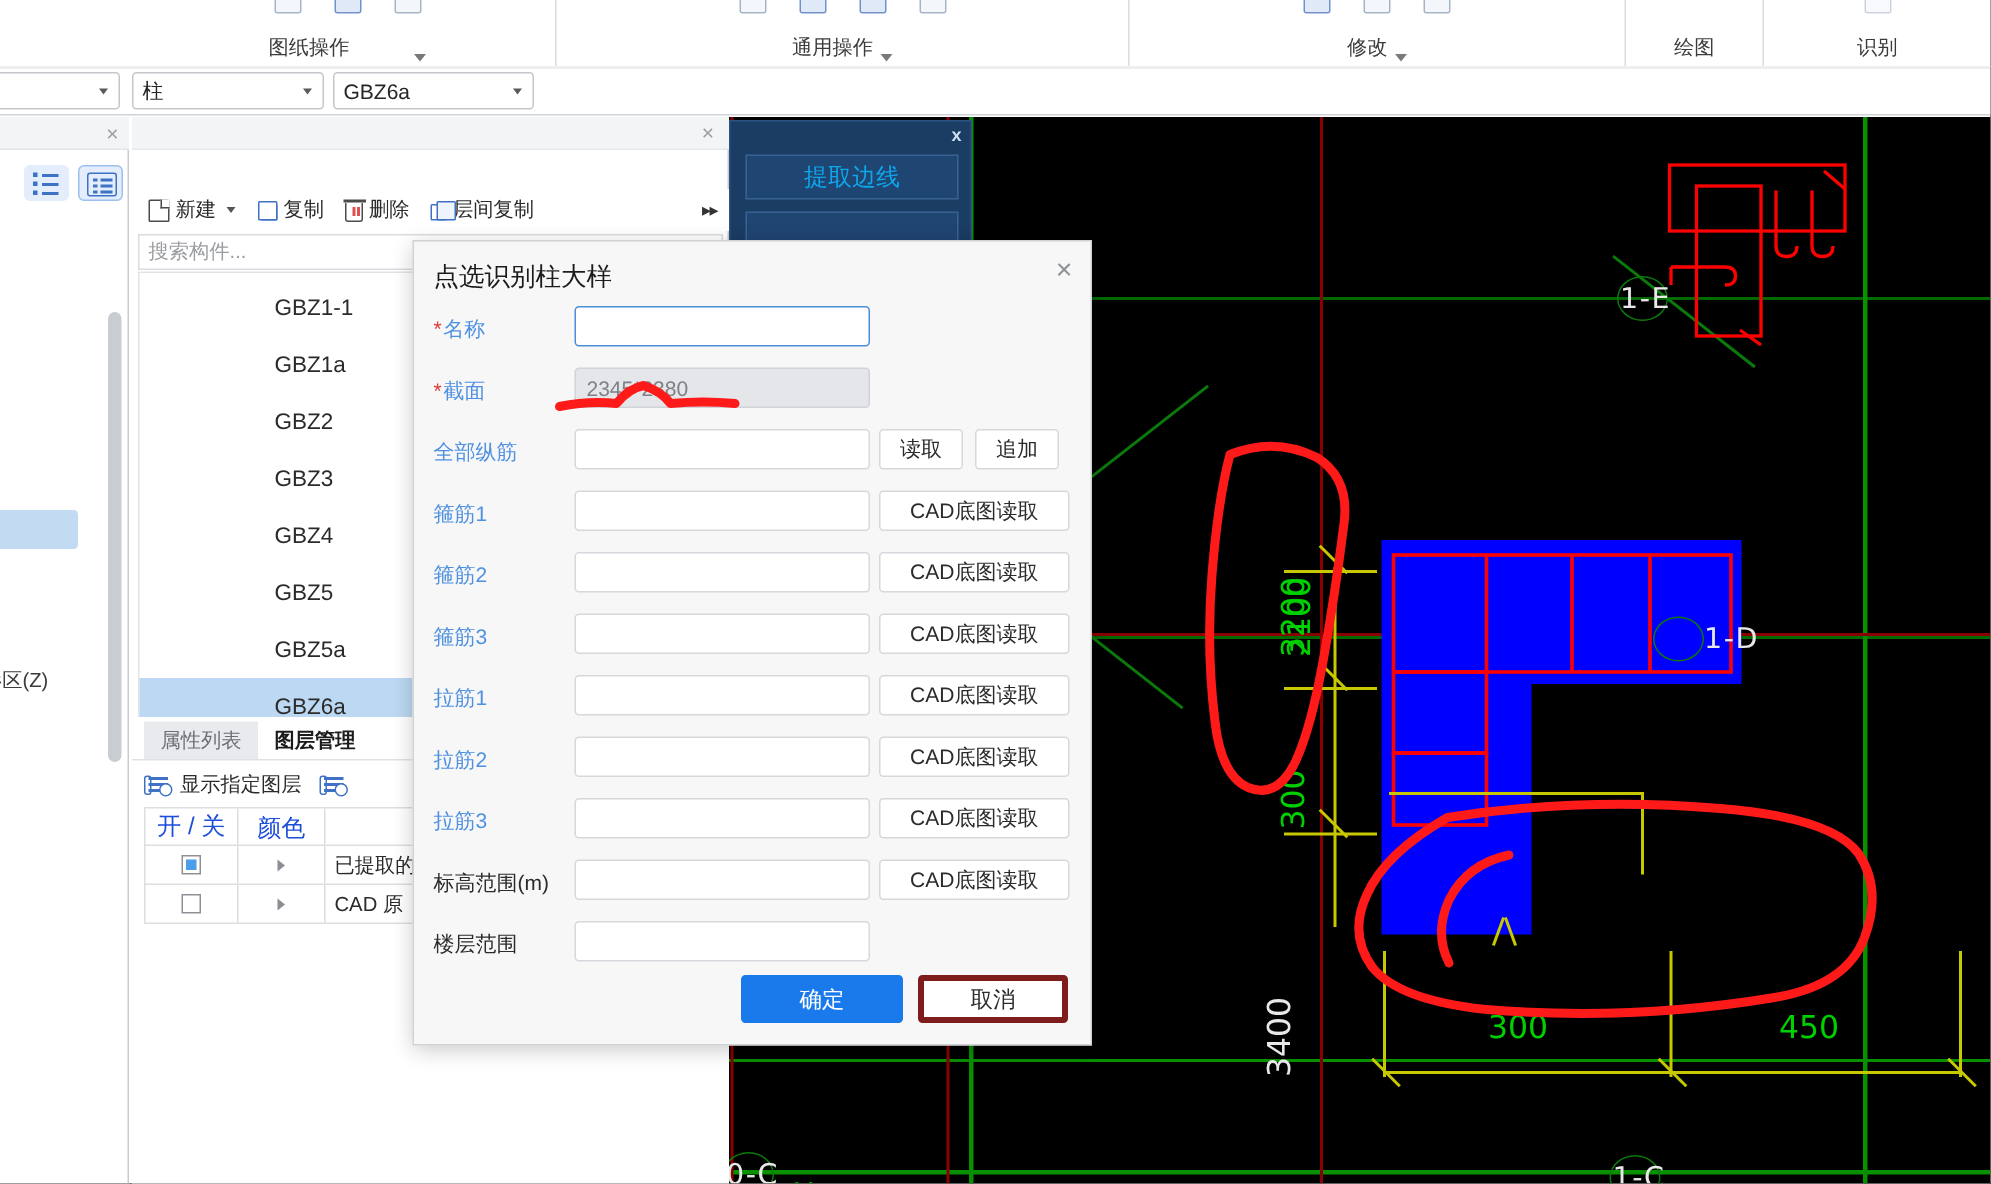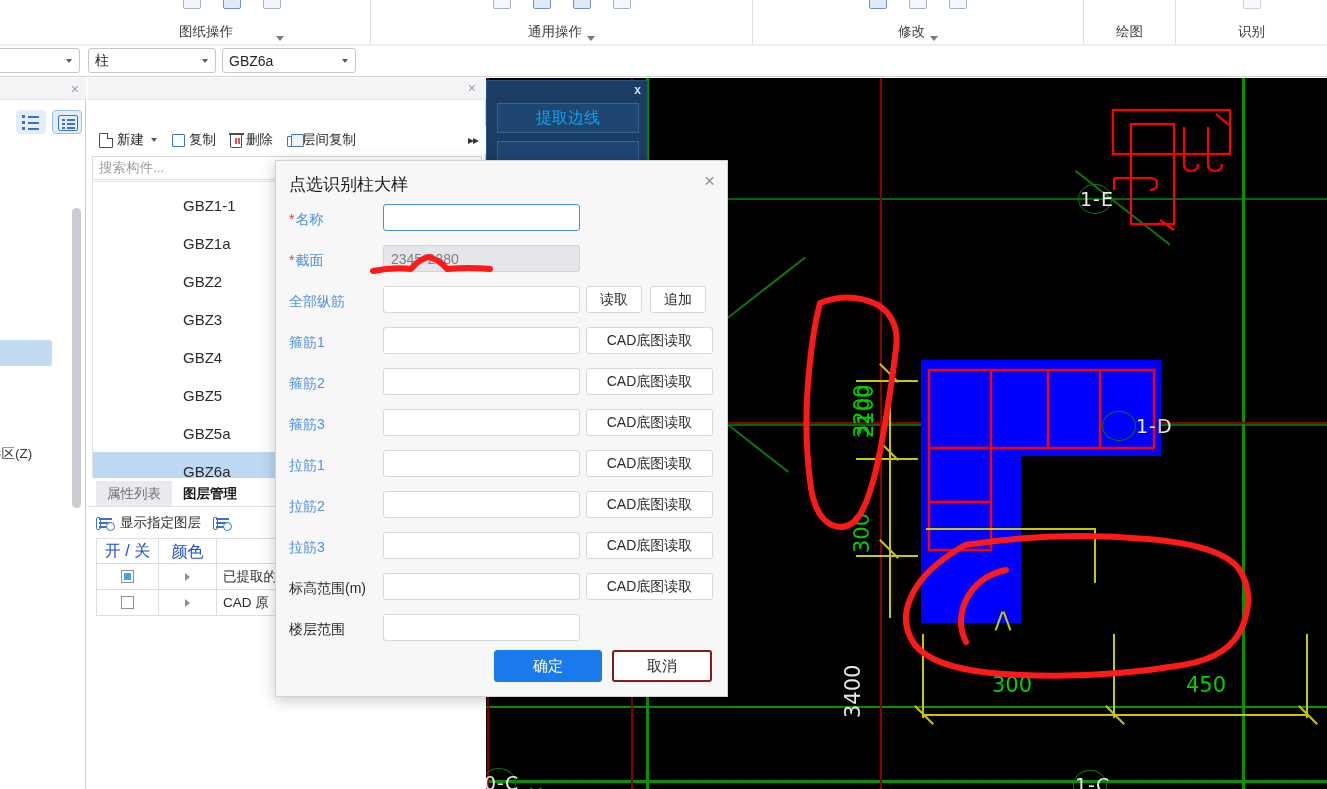--- a/index.html
+++ b/index.html
@@ -210,21 +210,21 @@
     display:flex; align-items:center; justify-content:center;
     font-size:14px; color:#2b2b2b; }
   .btn-cad { left:310px; width:127px; }
   .btn-read { left:310px; width:56px; }
   .btn-add  { left:374px; width:56px; }
   #dlg-foot { position:absolute; left:0; bottom:14px; width:453px; height:32px; }
   #btn-ok { position:absolute; left:218px; width:108px; height:32px;
     background:#1a7aec; border:1px solid #1a7aec; border-radius:3px; color:#fff;
     display:flex; align-items:center; justify-content:center; font-size:15px; }
   #btn-cancel { position:absolute; left:336px; width:100px; height:32px;
-    background:#fff; border:2px solid #7f1d1d; border-radius:3px; color:#2b2b2b;
+    background:#fff; border:4px solid #7f1d1d; border-radius:3px; color:#2b2b2b;
     display:flex; align-items:center; justify-content:center; font-size:15px; }
 
   
   #annot { position:absolute; left:0; top:0; width:1327px; height:789px;
     pointer-events:none; }
 </style>
 </head>
 <body>
 
 <div id="ribbon">

